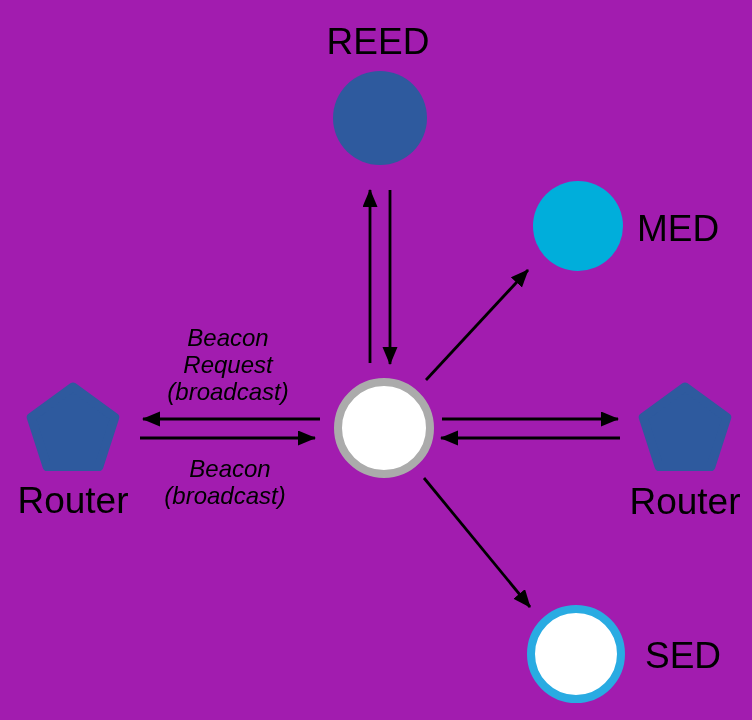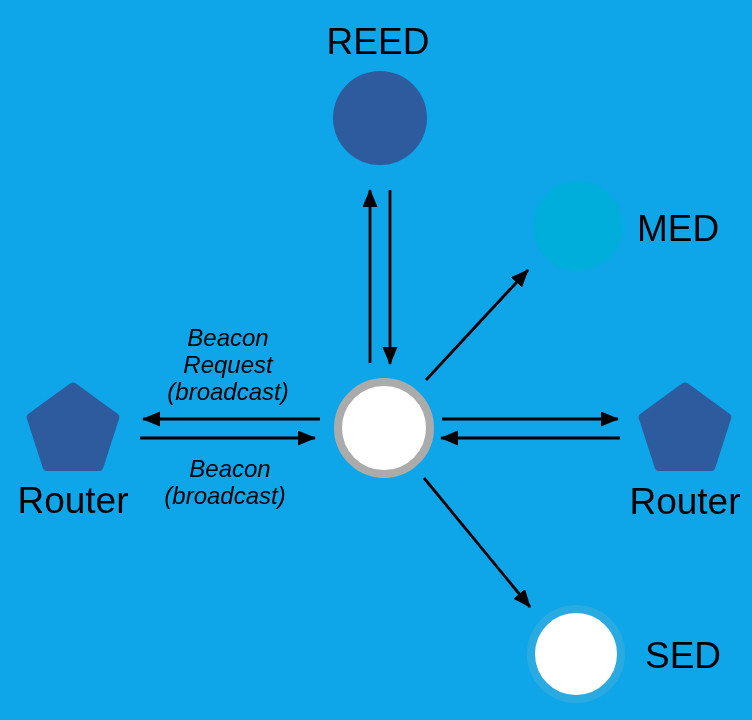--- a/index.html
+++ b/index.html
@@ -7,21 +7,21 @@
     padding: 0;
     background: #ffffff;
     width: 752px;
     height: 720px;
     overflow: hidden;
   }
   .stage {
     position: relative;
     width: 752px;
     height: 720px;
-    background: #0ea5e9;
+    background: #a21caf;
   }
   svg { display: block; }
   .node-label {
     font-family: "Liberation Sans", sans-serif;
     font-size: 37px;
     font-weight: 400;
     fill: #000000;
   }
   .annot-label {
     font-family: "Liberation Sans", sans-serif;

